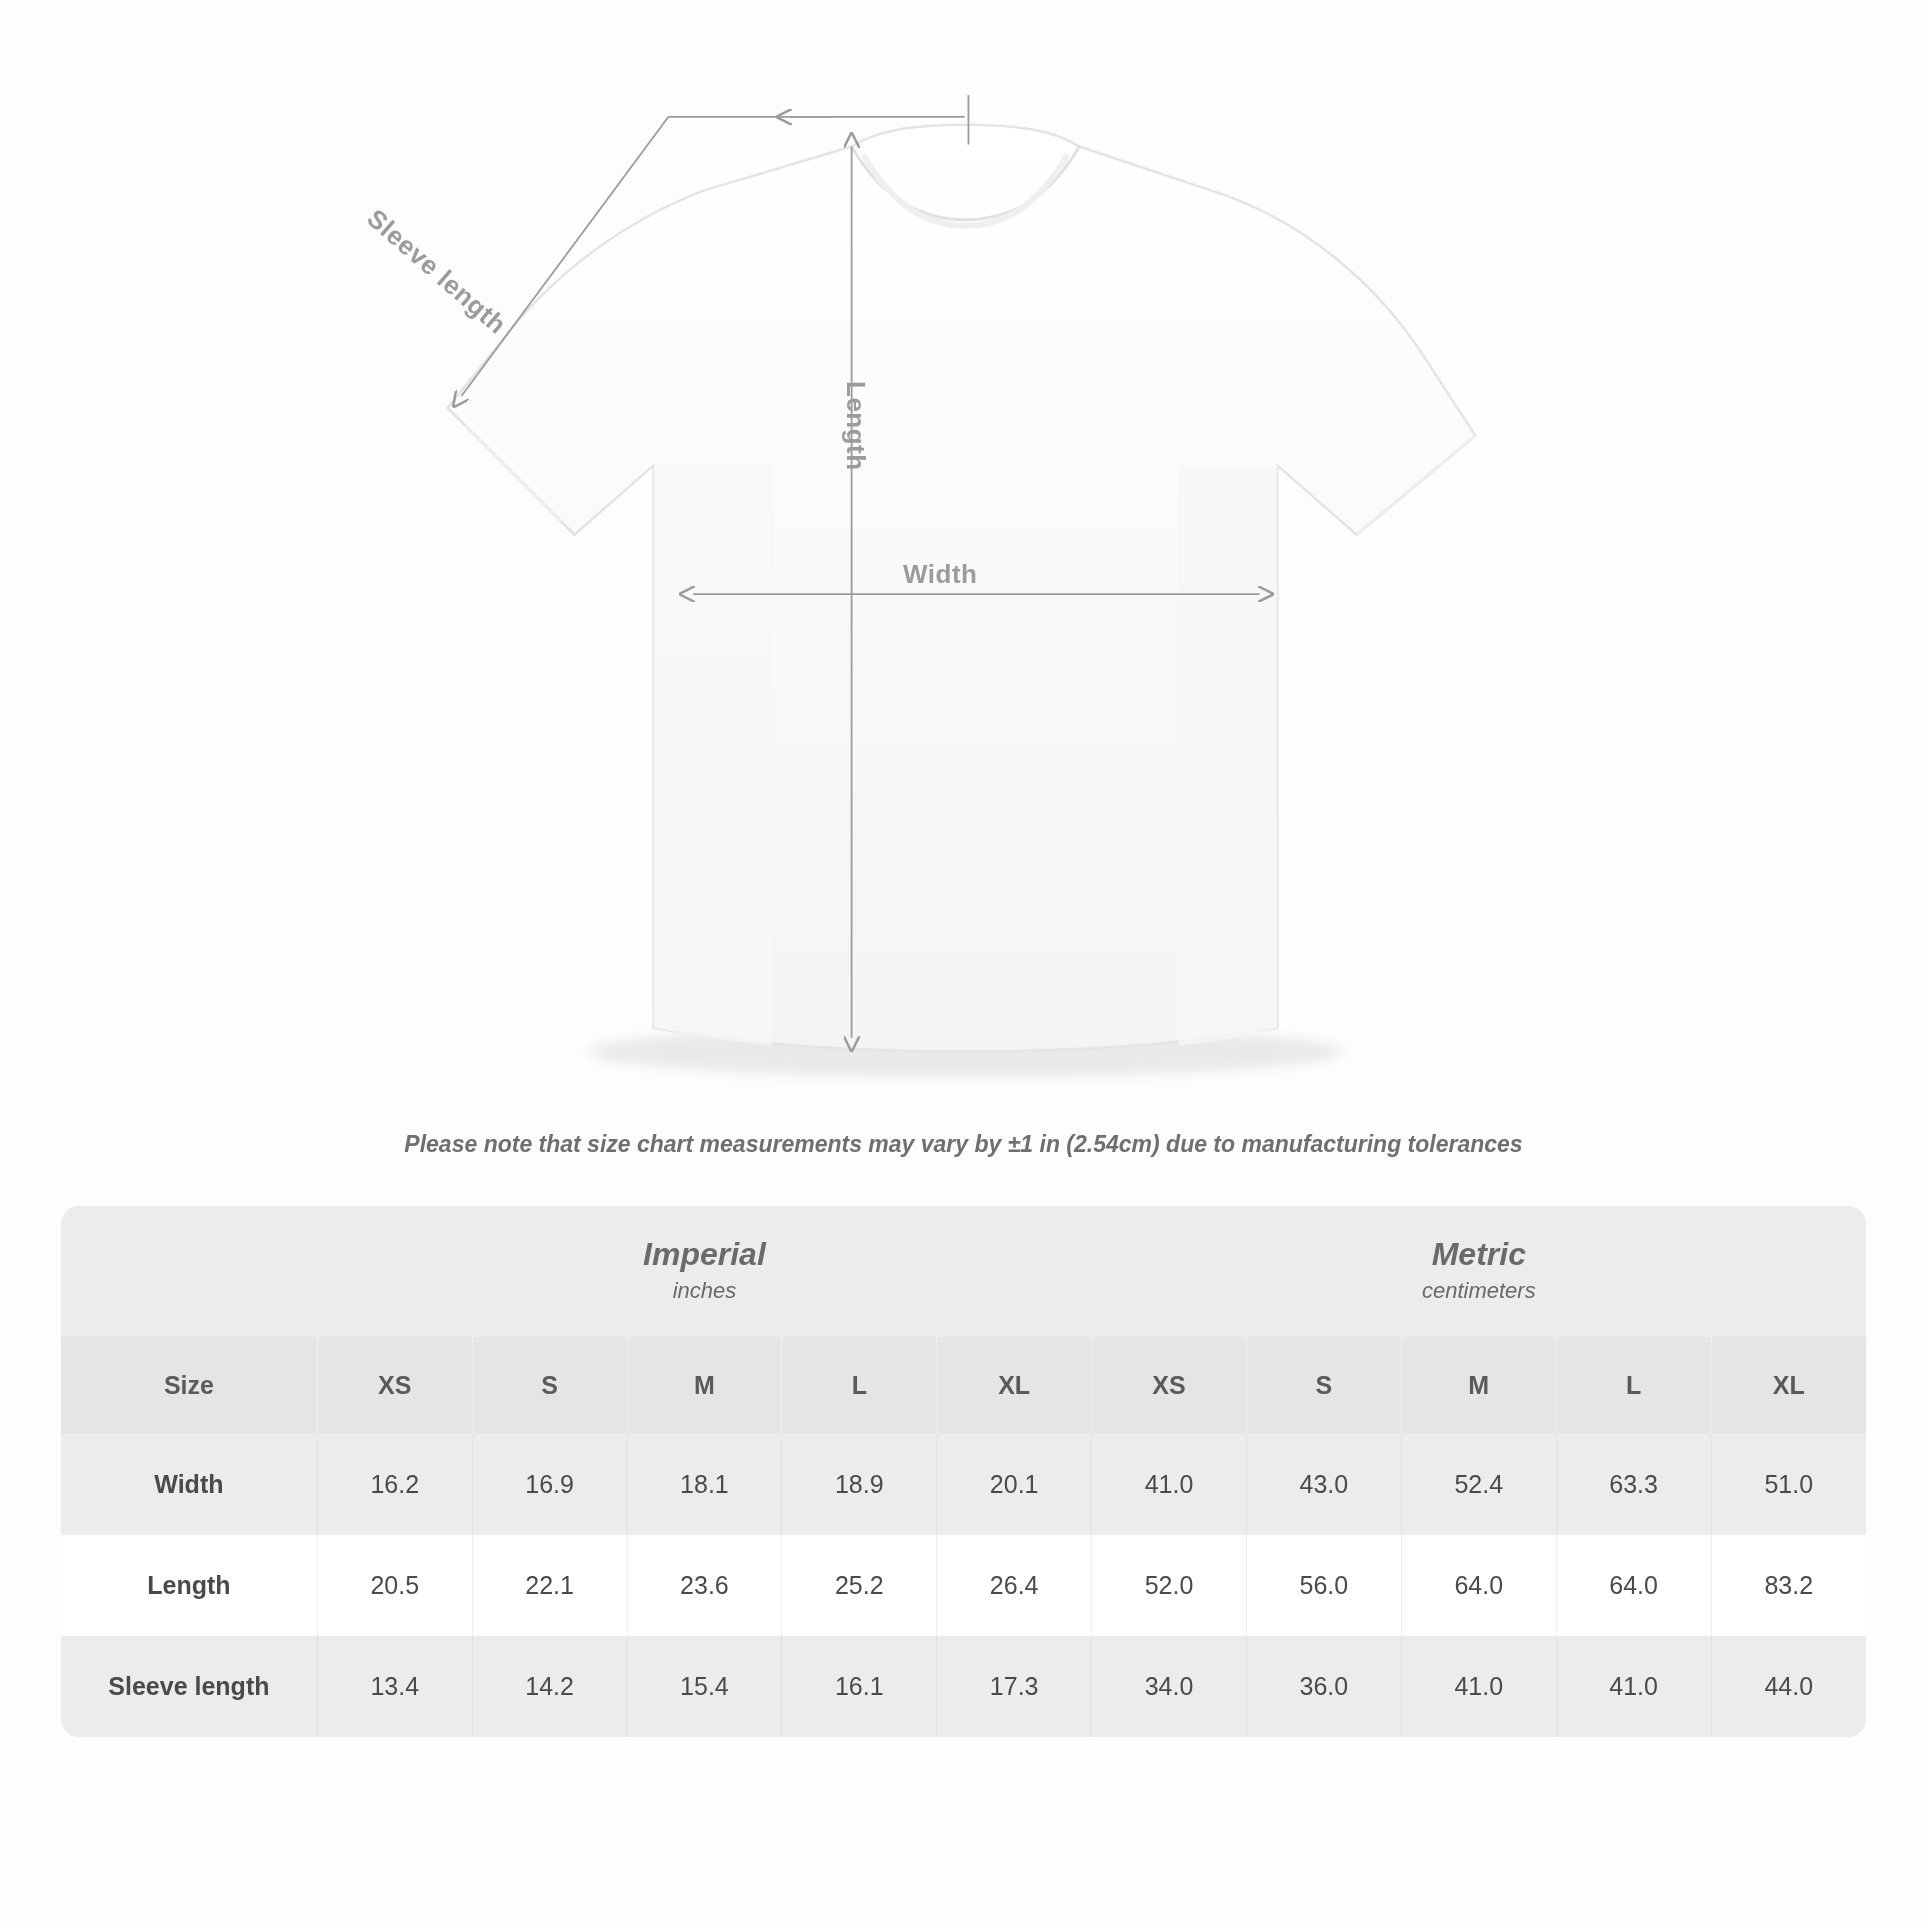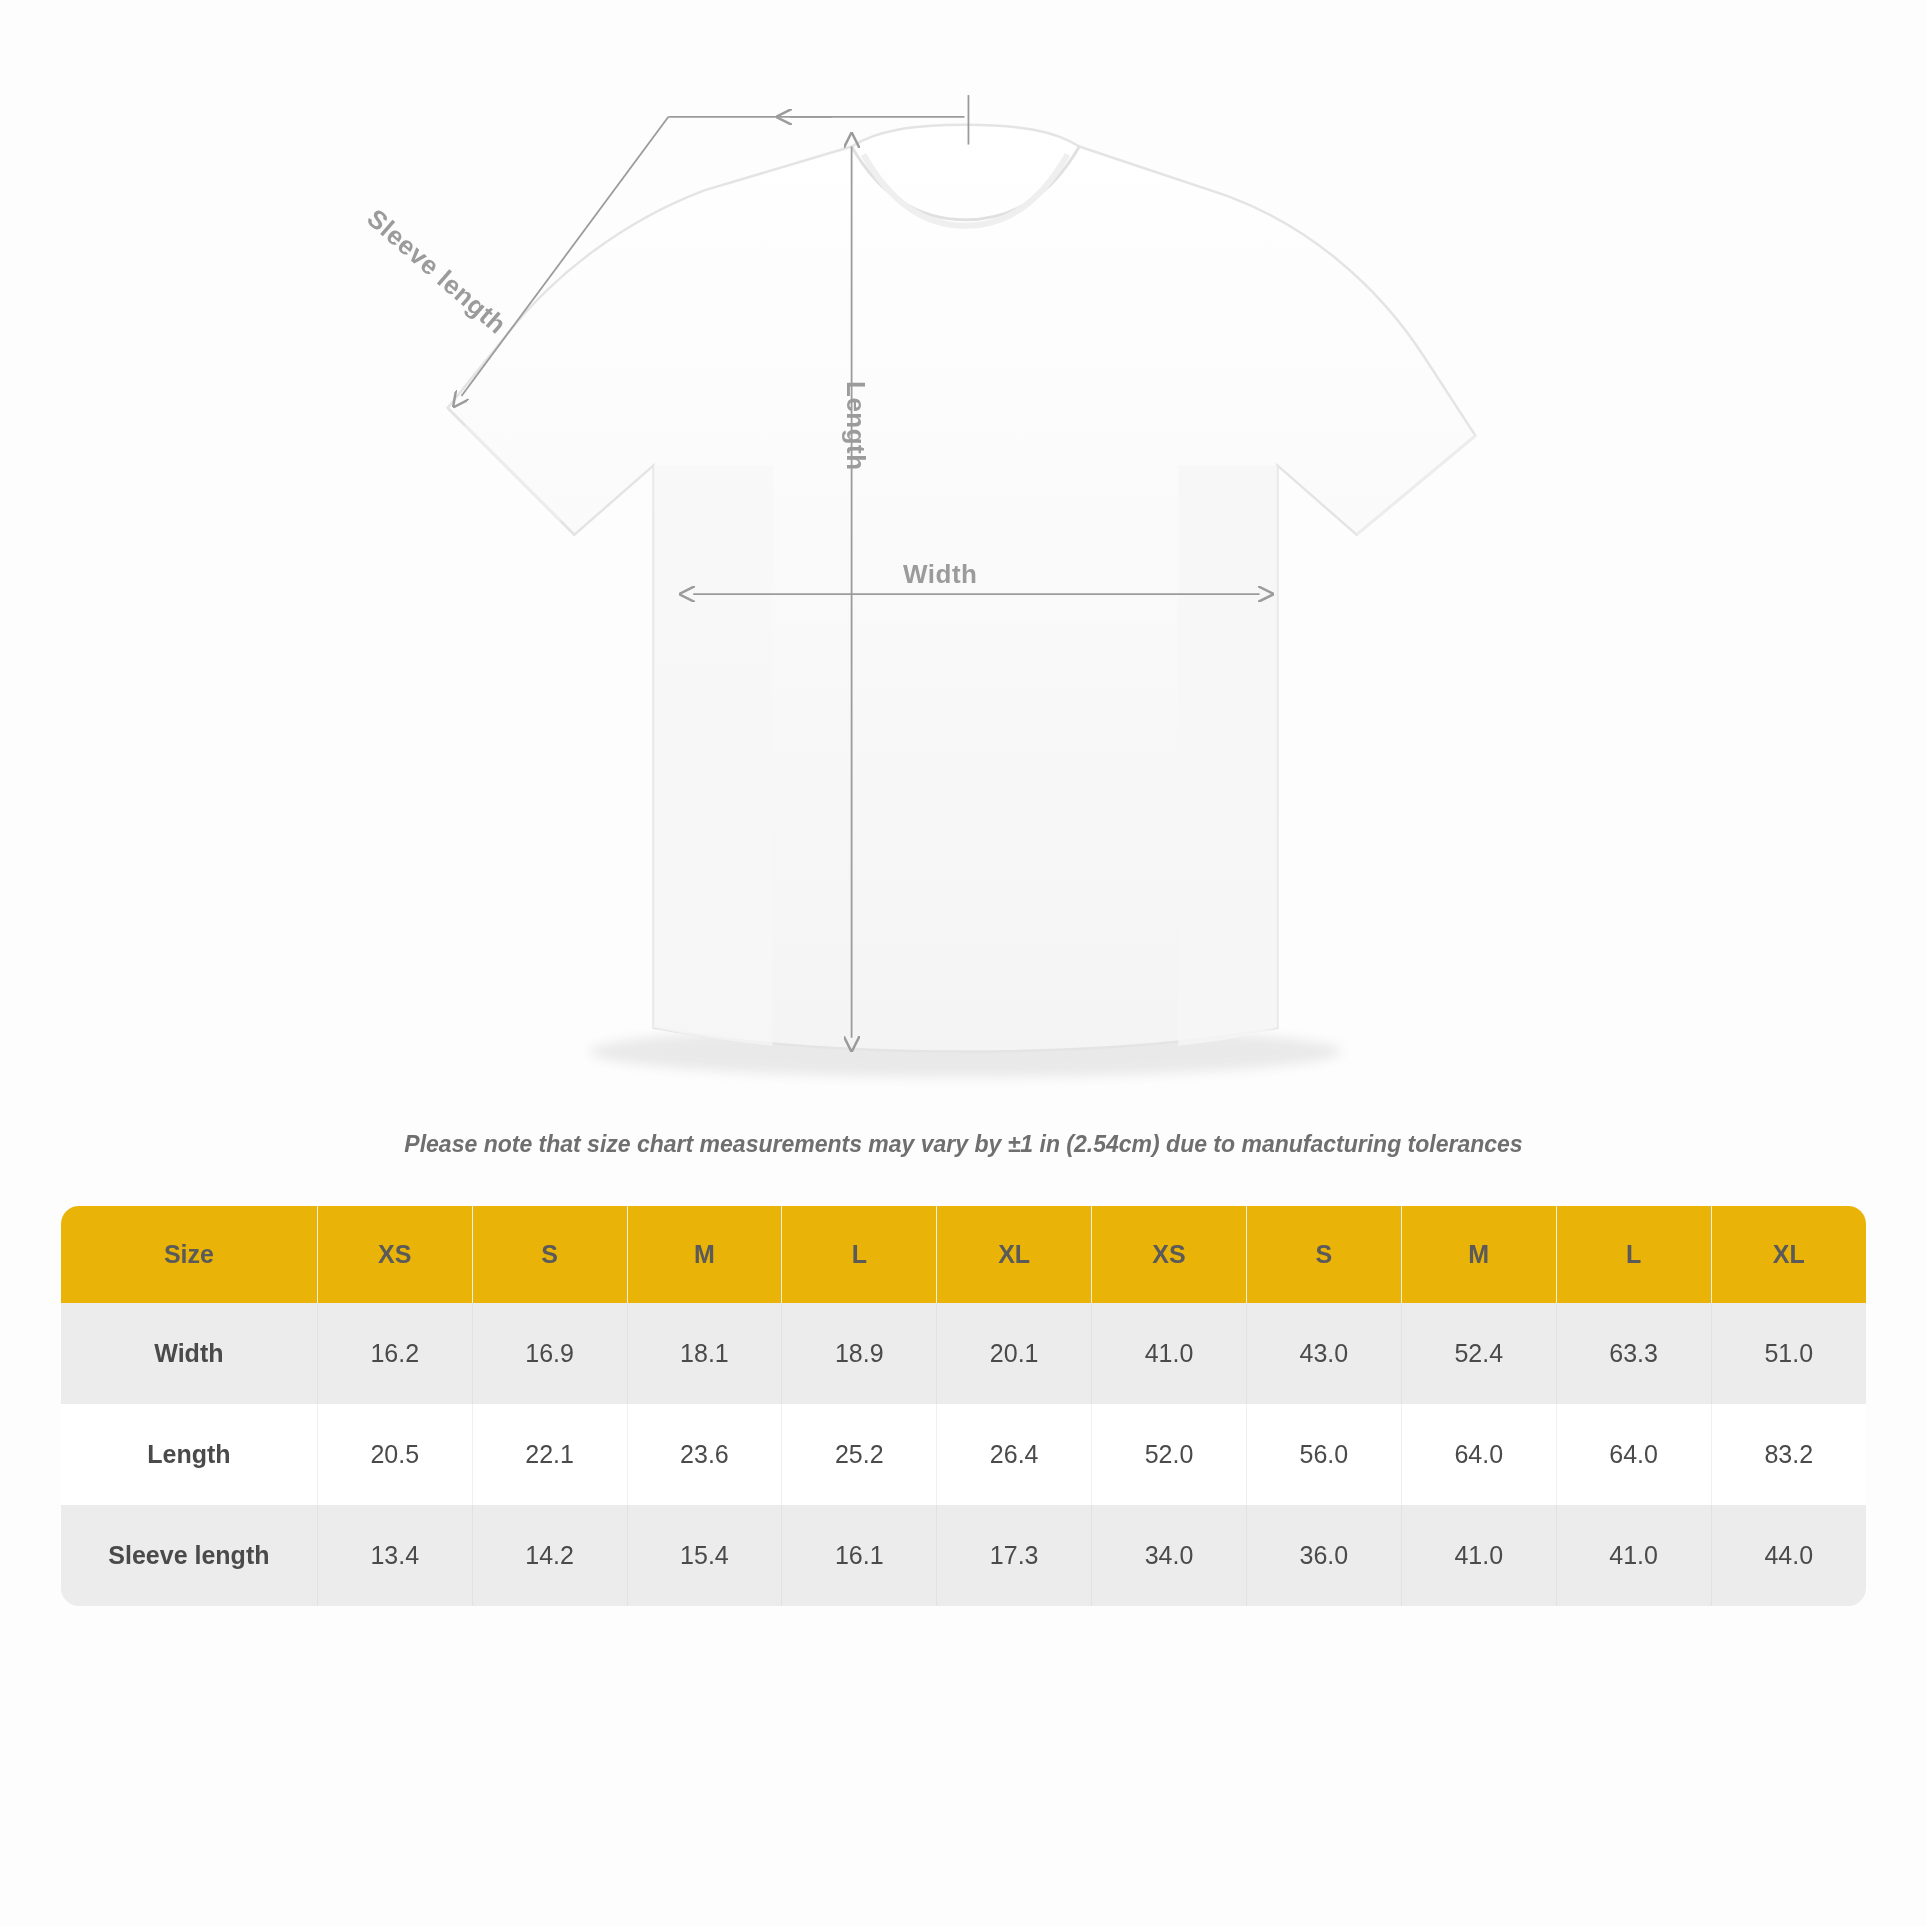--- a/index.html
+++ b/index.html
@@ -106,21 +106,21 @@
     line-height: 1.25;
   }
   .unit-sub {
     font-size: 22px;
     font-style: italic;
     color: #6a6a6a;
     line-height: 1.5;
   }
 
   .size-row td {
-    background: #eab308;
+    background: #e5e5e5;
     text-align: center;
     font-size: 25px;
     color: #5a5a5a;
     font-weight: bold;
     padding: 34px 0;
     border-right: 1px solid #eeeeee;
   }
   .size-row td:last-child { border-right: none; }
   .size-row td.hdr { color: #5a5a5a; }
 
@@ -223,20 +223,31 @@
           <col>
           <col>
           <col>
         <col>
           <col>
           <col>
           <col>
           <col>
       </colgroup>
       <tbody>
+        <tr class="unit-head">
+          <td></td>
+          <td colspan="5">
+            <div class="unit-name">Imperial</div>
+            <div class="unit-sub">inches</div>
+          </td>
+          <td colspan="5">
+            <div class="unit-name">Metric</div>
+            <div class="unit-sub">centimeters</div>
+          </td>
+        </tr>
 
         <tr class="size-row">
           <td class="hdr">Size</td>
           <td>XS</td>
           <td>S</td>
           <td>M</td>
           <td>L</td>
           <td>XL</td>
           <td>XS</td>
           <td>S</td>

